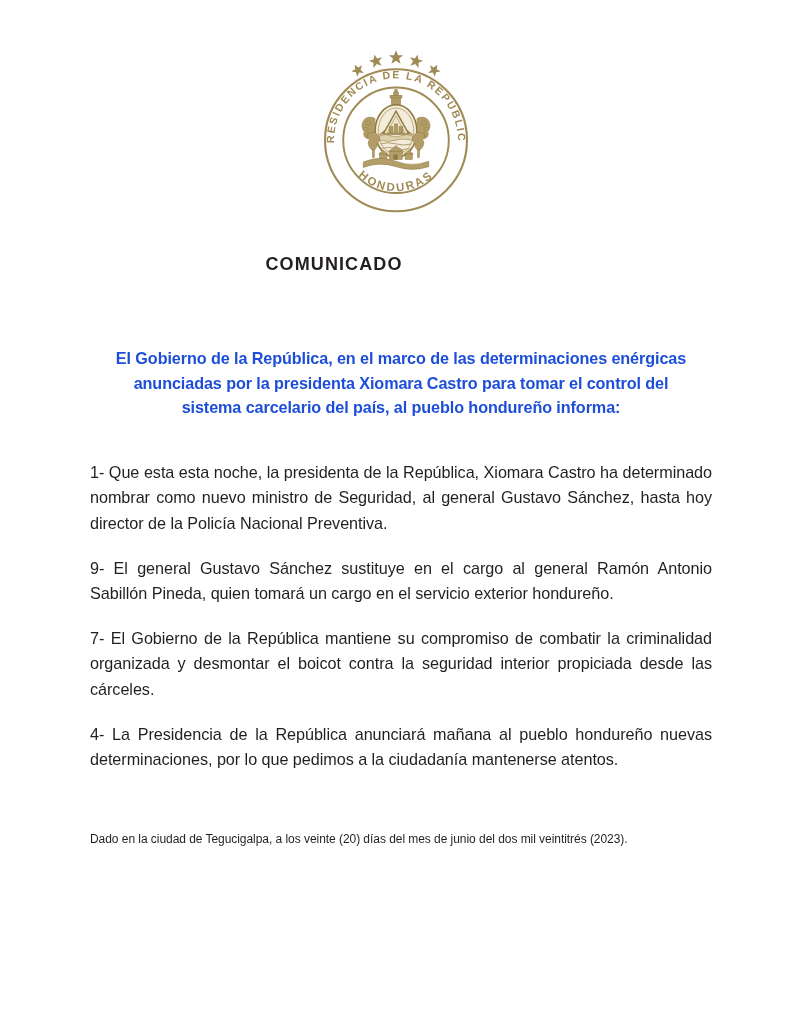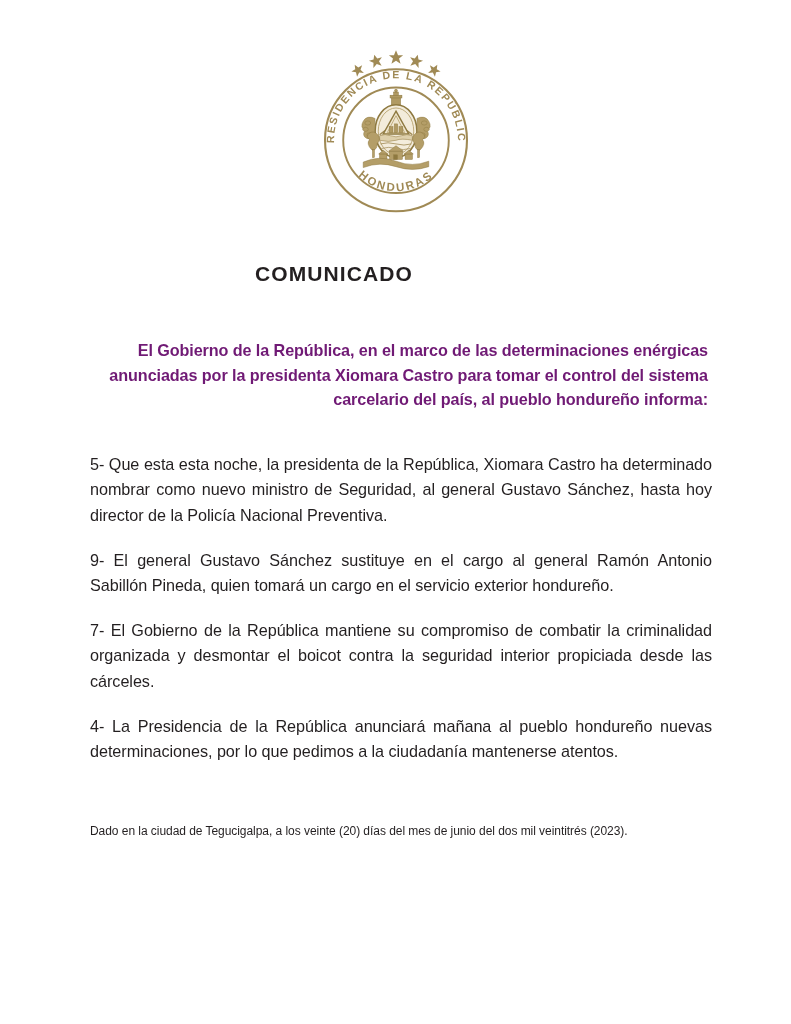--- a/index.html
+++ b/index.html
@@ -39,46 +39,46 @@
   .seal-svg {
     display: block;
     width: 182px;
     height: 182px;
   }
 
   
   .title {
     position: absolute;
     left: 0;
-    top: 262px;
+    top: 254px;
     width: 668px;
     text-align: center;
-    font-size: 21px;
+    font-size: 18px;
     font-weight: bold;
     letter-spacing: 1.1px;
     color: #231f20;
     font-family: "Liberation Sans", sans-serif;
   }
 
   
   .body-block {
     position: absolute;
     left: 90px;
     top: 334px;
     width: 622px;
   }
 
   .intro {
     font-size: 16.2px;
     font-weight: bold;
     line-height: 1.52;
-    color: #701a75;
-    text-align: right;
+    color: #1d4ed8;
+    text-align: center;
     letter-spacing: -0.1px;
-    margin: 4px;
+    margin: 12px;
   }
 
   .items {
     margin: 0;
     padding: 0;
     list-style: none;
   }
   .item {
     font-size: 16.2px;
     line-height: 1.58;
@@ -207,21 +207,21 @@
   </div>
 
   <div class="title">COMUNICADO</div>
 
   <div class="body-block">
 
     <p class="intro">El Gobierno de la República, en el marco de las determinaciones enérgicas anunciadas por la presidenta Xiomara Castro para tomar el control del sistema carcelario del país, al pueblo hondureño informa:</p>
 
     <div class="items-wrap">
       <ul class="items">
-        <li class="item">5- Que esta esta noche, la presidenta de la República, Xiomara Castro ha determinado nombrar como nuevo ministro de Seguridad, al general Gustavo Sánchez, hasta hoy director de la Policía Nacional Preventiva.</li>
+        <li class="item">1- Que esta esta noche, la presidenta de la República, Xiomara Castro ha determinado nombrar como nuevo ministro de Seguridad, al general Gustavo Sánchez, hasta hoy director de la Policía Nacional Preventiva.</li>
         <li class="item">9- El general Gustavo Sánchez sustituye en el cargo al general Ramón Antonio Sabillón Pineda, quien tomará un cargo en el servicio exterior hondureño.</li>
         <li class="item">7- El Gobierno de la República mantiene su compromiso de combatir la criminalidad organizada y desmontar el boicot contra la seguridad interior propiciada desde las cárceles.</li>
         <li class="item">4- La Presidencia de la República anunciará mañana al pueblo hondureño nuevas determinaciones, por lo que pedimos a la ciudadanía mantenerse atentos.</li>
       </ul>
     </div>
 
     <p class="closing">Dado en la ciudad de Tegucigalpa, a los veinte (20) días del mes de junio del dos mil veintitrés (2023).</p>
 
   </div>
 </div>

